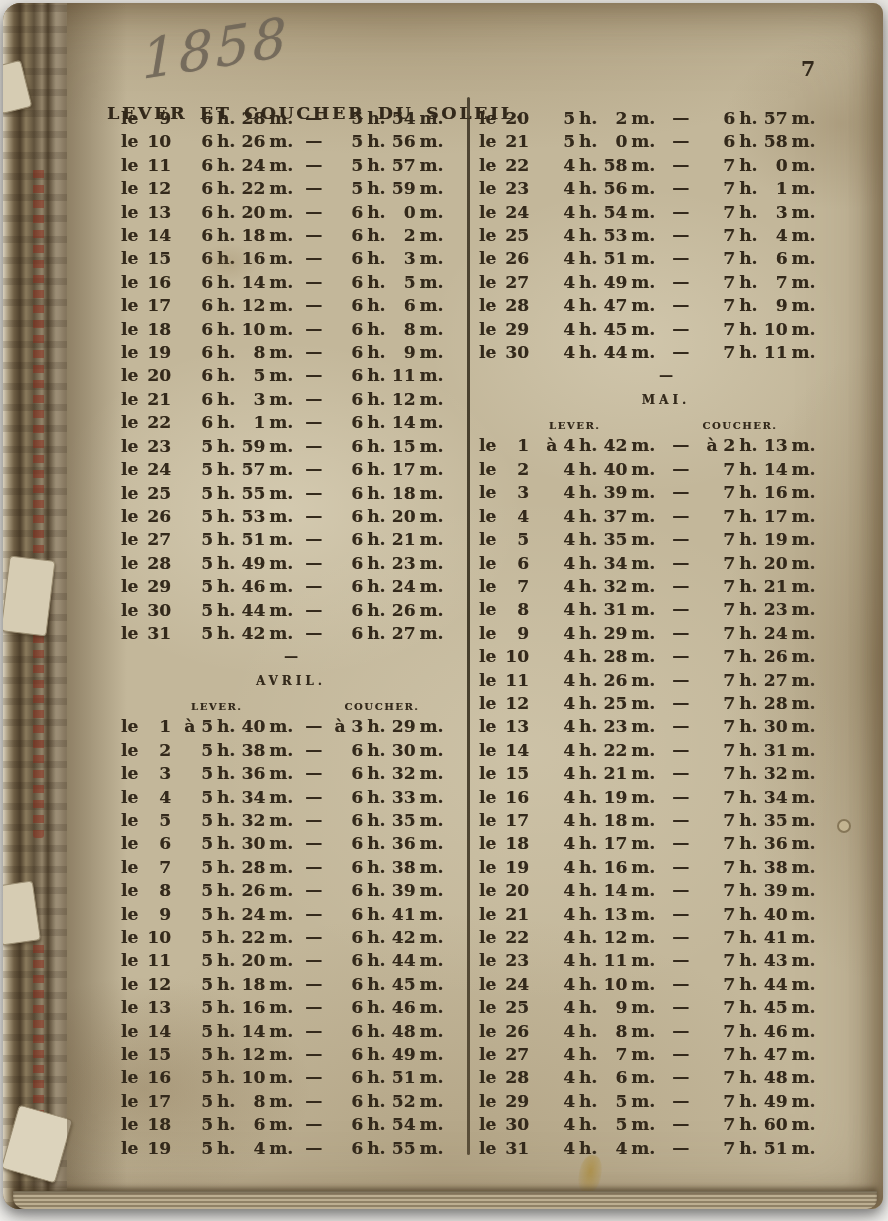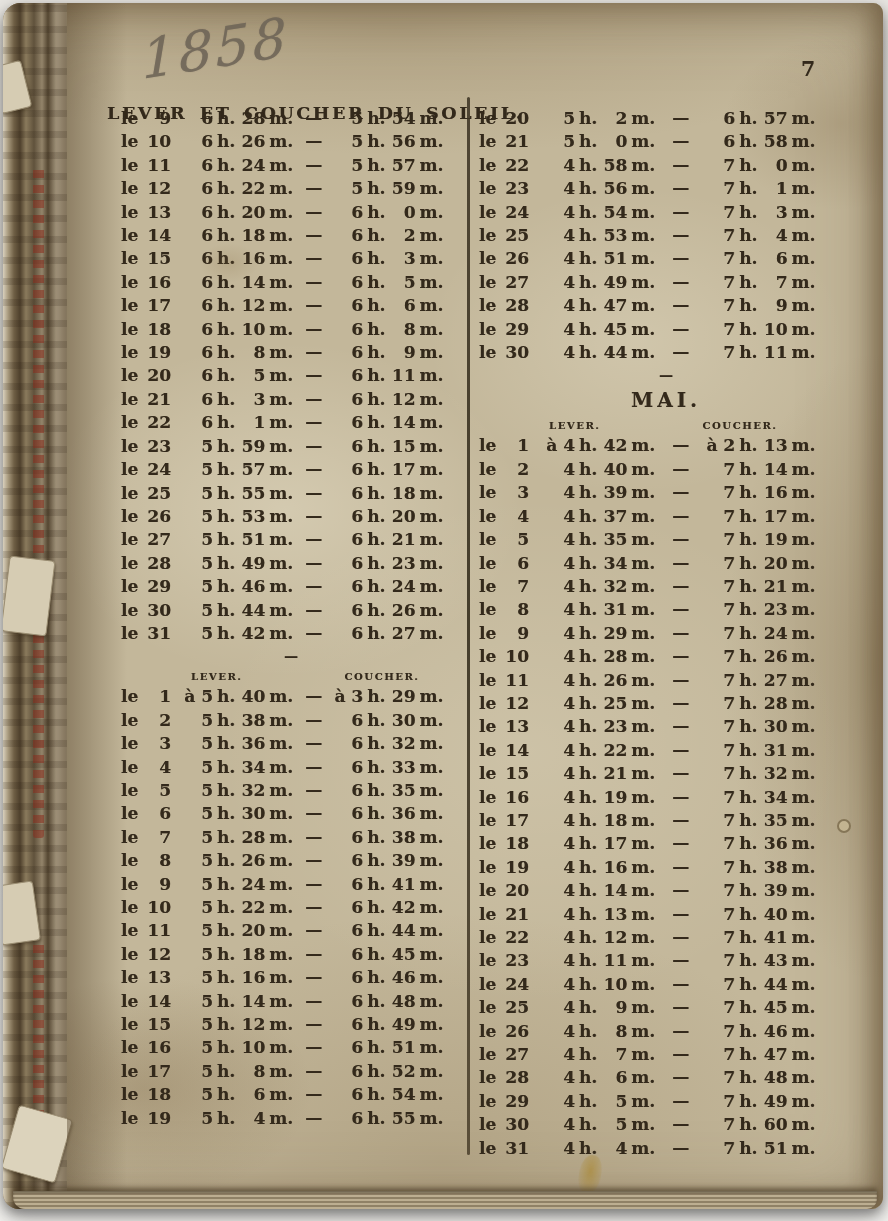--- a/index.html
+++ b/index.html
@@ -125,21 +125,21 @@
   .row .num{width:28px;text-align:right;margin-right:12px;}
   .row .th{width:30px;text-align:right;}
   .row .u{padding-left:4px;}
   .row .tm{width:30px;text-align:right;}
   .row .dash{width:40px;text-align:center;letter-spacing:-1px;}
   .col-right .row .dash{width:50px;}
   .col-right .row .num{margin-right:16px;}
   .dashrow{height:20px;display:flex;justify-content:center;align-items:center;
     font-size:14px;font-weight:700;}
   .titlerow{height:30px;display:flex;justify-content:center;align-items:center;
-    font-size:20px;font-weight:700;letter-spacing:4px;}
+    font-size:12px;font-weight:700;letter-spacing:4px;}
   .subrow{height:20px;display:flex;align-items:center;
     font-size:10px;font-weight:700;letter-spacing:1.6px;}
   .subrow .sub-lever{margin-left:74px;}
   .subrow .sub-coucher{margin-left:102px;}
 </style>
 </head>
 <body>
 
 <div class="book">
   <div class="sheet">
@@ -461,20 +461,23 @@
     <span class="dash">—</span>
     <span class="th">6</span>
     <span class="u">h.</span>
     <span class="tm">27</span>
     <span class="u">m.</span>
   </div>
         </div>
       <div class="dashrow">
         <span>—</span>
       </div>
+      <div class="titlerow">
+        <span>AVRIL.</span>
+      </div>
       <div class="subrow">
         <span class="sub-lever">LEVER.</span>
         <span class="sub-coucher">COUCHER.</span>
       </div>
       <div>
           <div class="row">
     <span class="le">le</span>
     <span class="num">1</span>
     <span class="th">à 5</span>
     <span class="u">h.</span>

